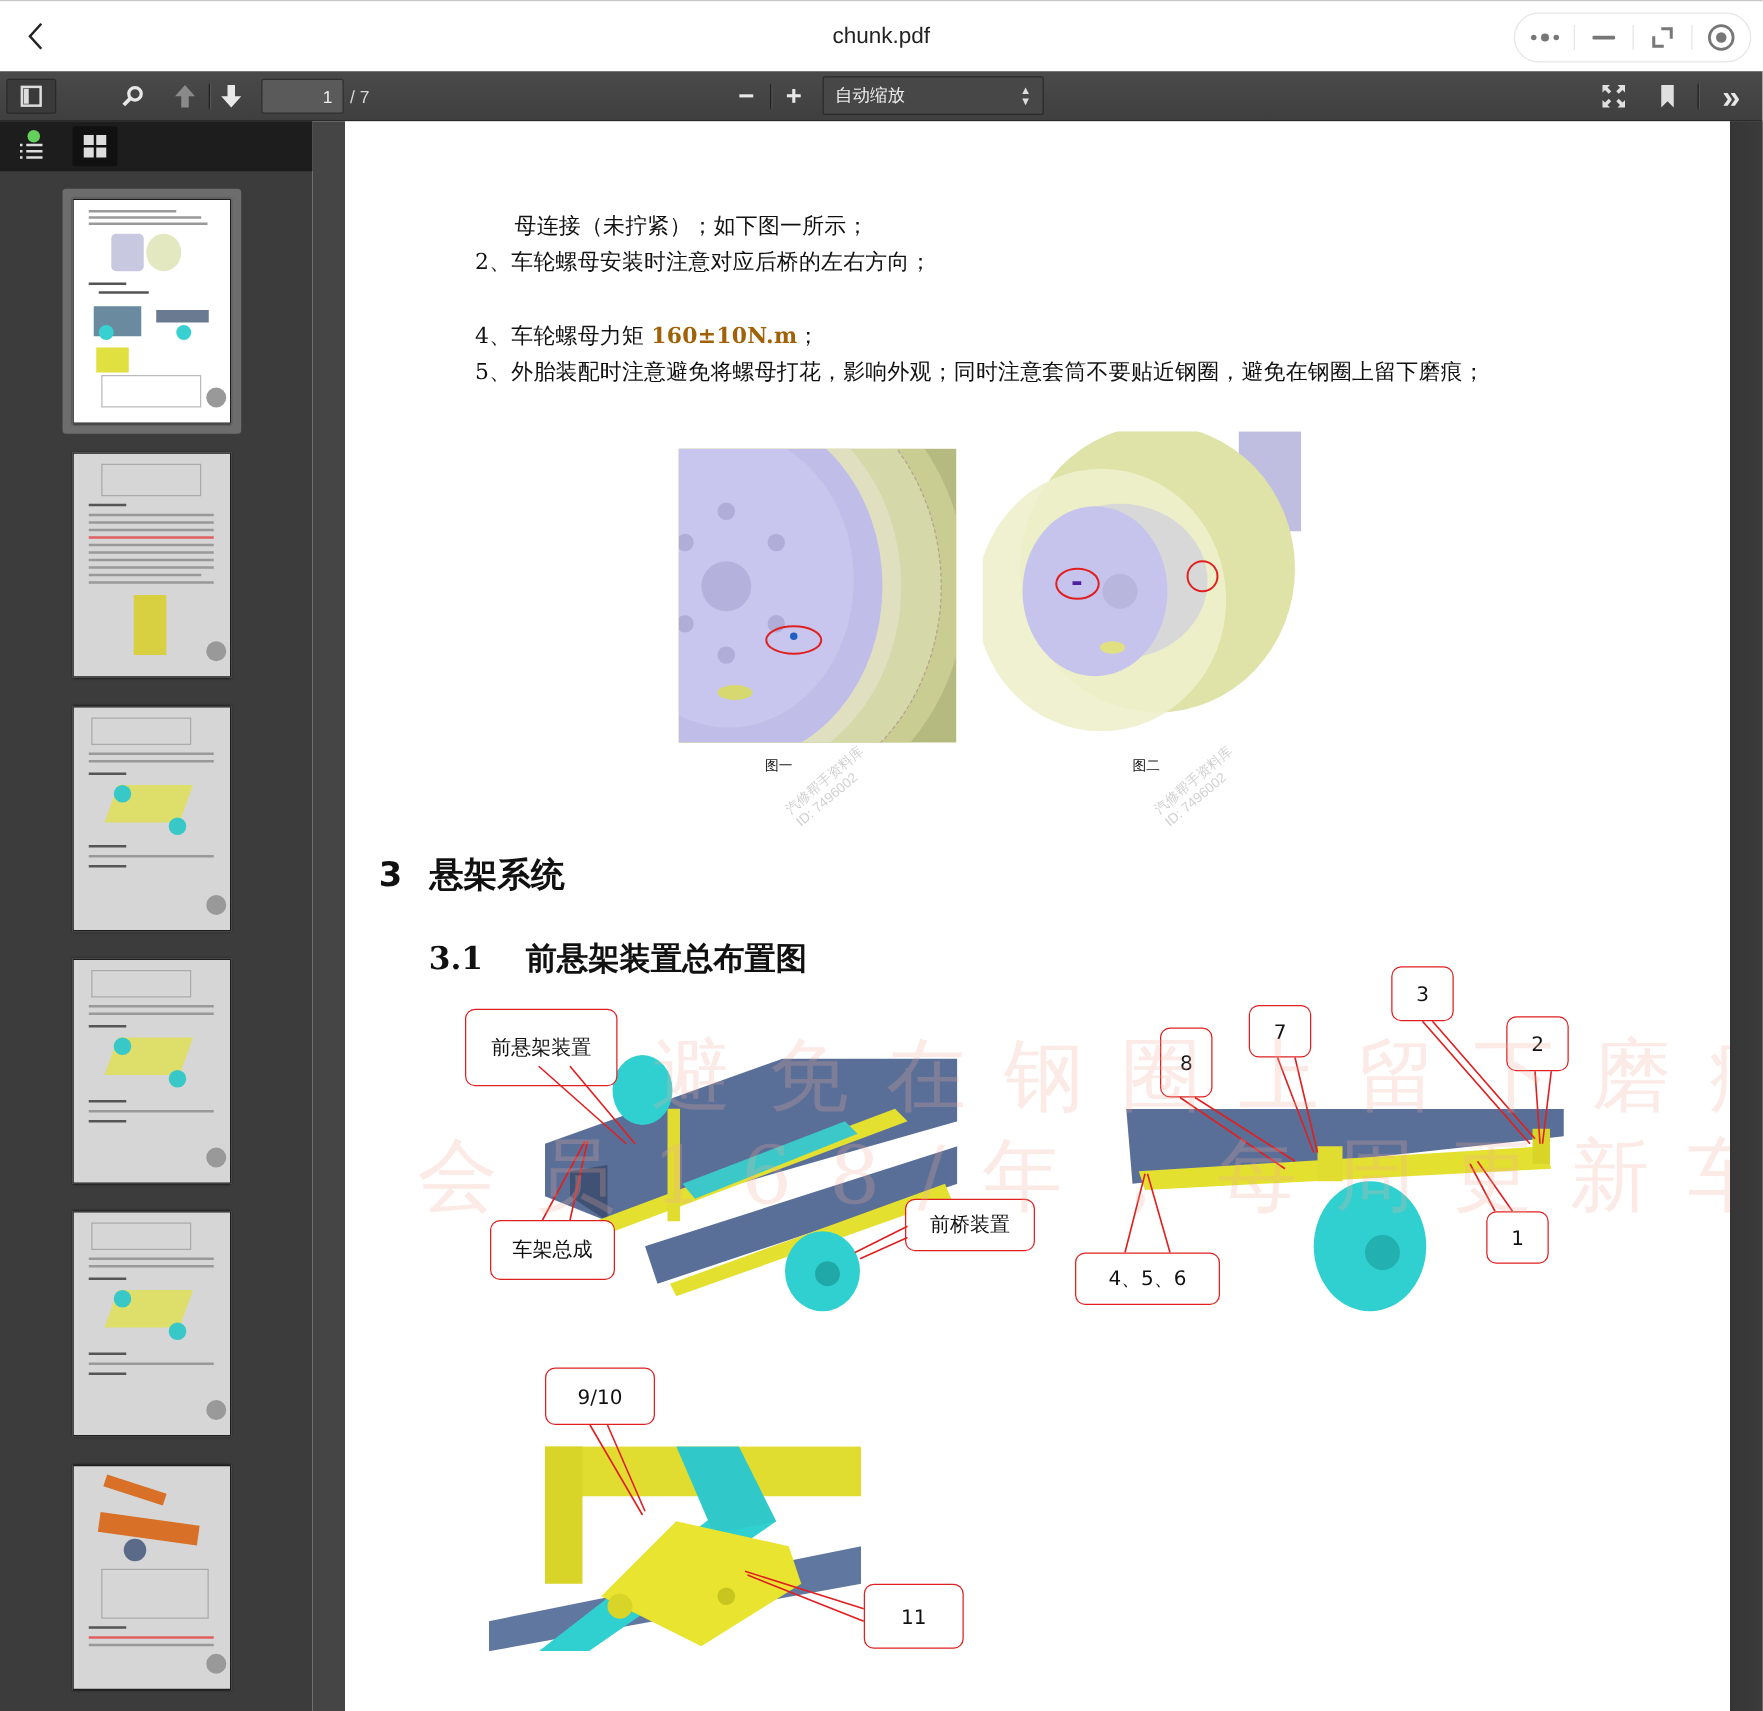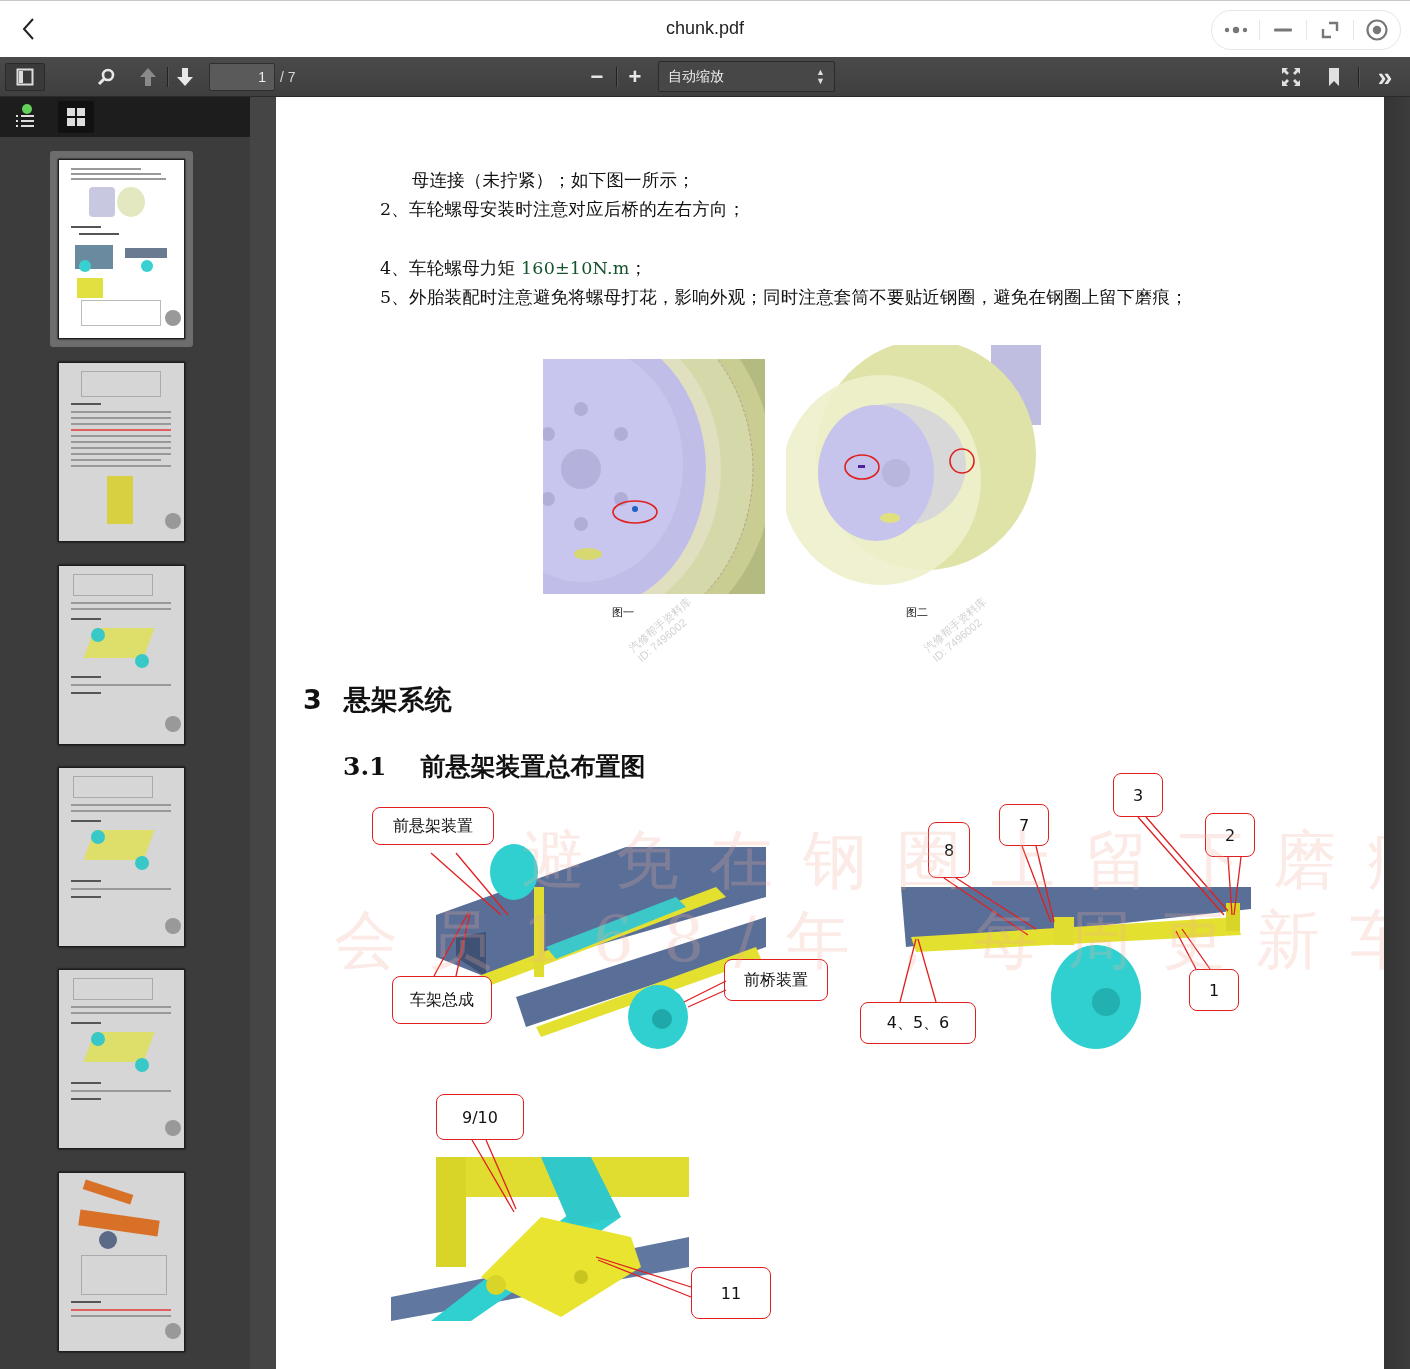--- a/index.html
+++ b/index.html
@@ -35,21 +35,21 @@
   .thumb-frame { position: absolute; left: 50px; width: 143px; height: 196px; background: #6d6d6d; border-radius: 3px; }
   .thumb .tl { position: absolute; left: 12px; height: 2px; background: #999; }
   .sidebar-border { position: absolute; left: 250px; top: 96px; width: 26px; height: 1273px; background: #454545; }
 
   
   .viewer { position: absolute; left: 276px; top: 96px; width: 1134px; height: 1273px; background: #404040; }
   .page { position: absolute; left: 0; top: 0; width: 1108px; height: 1273px; background: #fff; overflow: hidden; }
   .scroll-track { position: absolute; left: 1108px; top: 0; width: 26px; height: 1273px; background: linear-gradient(90deg,#353535,#3c3c3c); cursor: pointer; }
 
   .body-text { position: absolute; left: 104px; font-family: "DejaVu Serif", "Liberation Serif", serif; font-size: 17.5px; color: #111; letter-spacing: 0.2px; white-space: nowrap; }
-  .red { color: #14532d; }
+  .red { color: #a16207; font-weight: bold; }
   .caption { position: absolute; font-family: "DejaVu Serif", serif; font-size: 11px; color: #111; margin-left: 24px; }
   .h1 { position: absolute; left: 27px; top: 585px; font-size: 27px; font-weight: bold; color: #111; font-family: "DejaVu Sans", sans-serif; }
   .h1 .num { margin-right: 22px; }
   .h2 { position: absolute; left: 67px; top: 653px; font-size: 25px; font-weight: bold; color: #111; font-family: "DejaVu Sans", sans-serif; }
   .h2 .num { margin-right: 34px; font-family: "DejaVu Serif", serif; }
 
   .img-box { position: absolute; overflow: hidden; }
   .callout { position: absolute; background: #fff; border: 1.5px solid #e02020; border-radius: 8px; font-size: 16px; color: #111; display: flex; align-items: center; justify-content: center; font-family: "DejaVu Sans", sans-serif; }
   .callout.serif { font-family: "DejaVu Serif", serif; }
   .watermark { position: absolute; font-size: 64px; color: rgba(240,170,150,0.25); font-family: "DejaVu Serif", serif; letter-spacing: 30px; white-space: nowrap; pointer-events: none; }
@@ -330,21 +330,21 @@
           <polygon points="90,160 340,80 340,110 100,190" fill="#5a6f98"></polygon>
           <polygon points="50,140 290,50 300,60 60,150" fill="#e4e030"></polygon>
           <polygon points="110,190 330,110 335,122 115,200" fill="#e4e030"></polygon>
           <rect x="108" y="50" width="10" height="90" fill="#e0dc30"></rect>
           <polygon points="120,110 250,60 260,70 130,122" fill="#3cc8c8"></polygon>
           <ellipse cx="88" cy="35" rx="24" ry="28" fill="#30d0d0"></ellipse>
           <ellipse cx="232" cy="180" rx="30" ry="32" fill="#30d0d0"></ellipse>
           <circle cx="236" cy="182" r="10" fill="#20a8a8"></circle>
         </svg>
       </div>
-      <div class="callout serif" style="left:96px;top:710px;width:122px;height:38px;">前悬架装置</div>
+      <div class="callout serif" style="left:96px;top:710px;width:122px;height:62px;">前悬架装置</div>
       <div class="callout serif" style="left:116px;top:879px;width:100px;height:48px;">车架总成</div>
       <div class="callout serif" style="left:448px;top:862px;width:104px;height:42px;">前桥装置</div>
       <svg style="position:absolute;left:0;top:0;" width="1108" height="1273">
         <path d="M155 756 L225 818 M180 756 L232 818" stroke="#e02020" stroke-width="1.3" fill="none"></path>
         <path d="M158 879 L192 816 M180 879 L194 816" stroke="#e02020" stroke-width="1.3" fill="none"></path>
         <path d="M450 884 L408 905 M450 893 L412 910" stroke="#e02020" stroke-width="1.3" fill="none"></path>
       </svg>
 
       <div class="img-box" style="left:620px;top:790px;width:360px;height:165px;">
         <svg width="360" height="165" viewBox="0 0 360 165">

